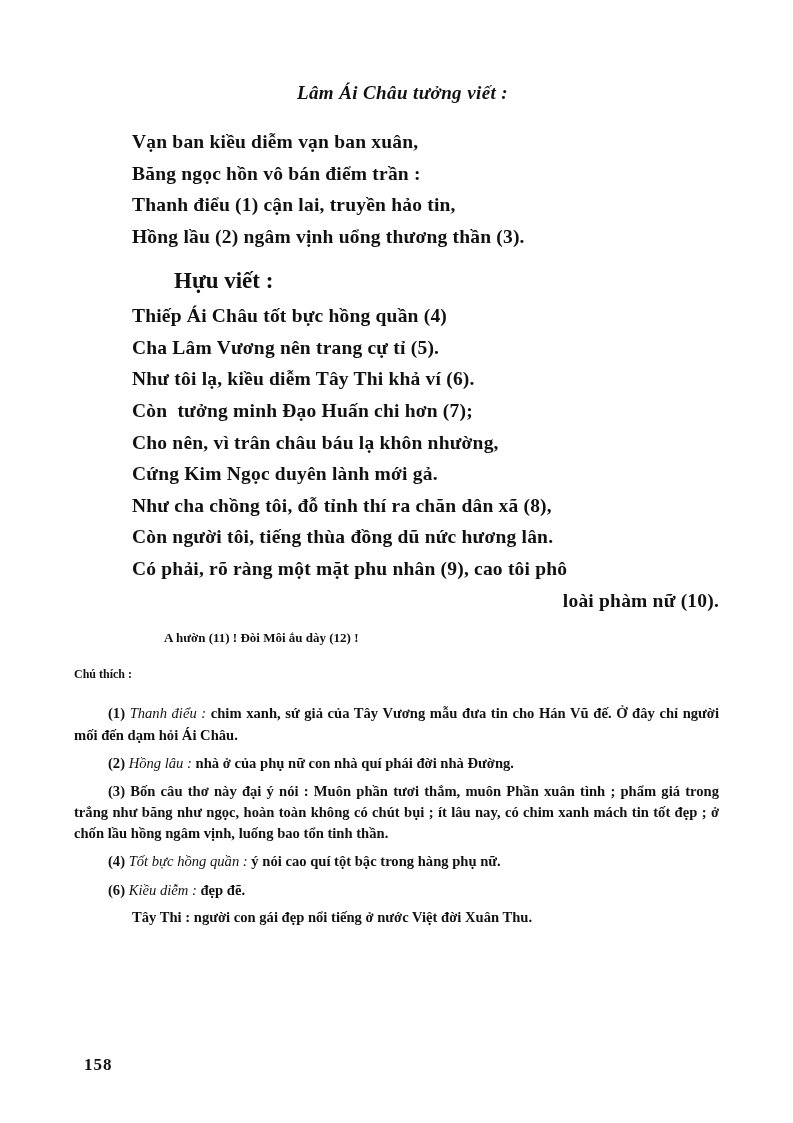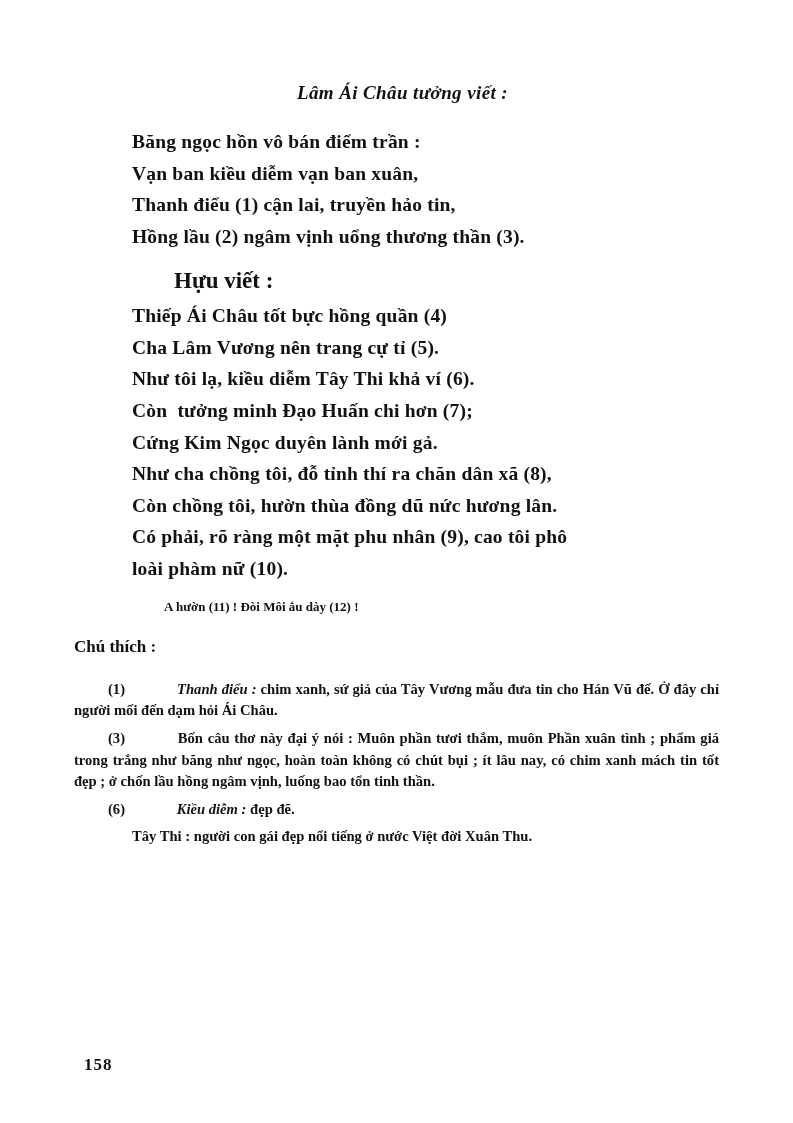--- a/index.html
+++ b/index.html
@@ -38,21 +38,21 @@
     margin-top: 22px;
   }
   .verse-line {
     font-size: 19.5px;
     font-weight: bold;
     line-height: 1.62;
     white-space: pre;
     letter-spacing: 0.2px;
   }
   .indent-1 { padding-left: 58px; }
-  .indent-right { padding-left: 330px; }
+  .indent-right { padding-left: 330px; text-align: right; }
 
   .sub-heading {
     font-size: 23px;
     font-weight: bold;
     padding-left: 100px;
     margin-top: 16px;
     margin-bottom: 4px;
   }
 
   .verse-block-2 { margin-top: 6px; }
@@ -66,36 +66,35 @@
   }
 
   
   .notes {
     margin-top: 20px;
     font-size: 14.6px;
     font-weight: bold;
     line-height: 1.45;
   }
   .notes-title {
-    font-size: 17px;
+    font-size: 12px;
     font-weight: bold;
     margin-bottom: 20px;
   }
   .note {
     margin-top: 7px;
     text-align: justify;
     text-indent: 34px;
   }
   .note .num {
     font-weight: bold;
   }
   .note .term {
     font-style: italic;
-    font-weight: bold;
-    margin-left: 48px;
+    font-weight: normal;
   }
   .note-sub {
     margin-top: 6px;
     text-align: justify;
     text-indent: 58px;
   }
 
   
   .folio {
     position: absolute;
@@ -107,56 +106,65 @@
   }
 </style>
 </head>
 <body>
 
 <div class="page">
 
   <div class="heading">Lâm Ái Châu tưởng viết :</div>
 
   <div class="verse-block">
+    <div class="verse-line indent-1">Vạn ban kiều diễm vạn ban xuân,</div>
     <div class="verse-line indent-1">Băng ngọc hồn vô bán điểm trần :</div>
-    <div class="verse-line indent-1">Vạn ban kiều diễm vạn ban xuân,</div>
     <div class="verse-line indent-1">Thanh điểu (1) cận lai, truyền hảo tin,</div>
     <div class="verse-line indent-1">Hồng lầu (2) ngâm vịnh uổng thương thần (3).</div>
   </div>
 
   <div class="sub-heading">Hựu viết :</div>
 
   <div class="verse-block verse-block-2">
     <div class="verse-line">Thiếp Ái Châu tốt bực hồng quần (4)</div>
     <div class="verse-line">Cha Lâm Vương nên trang cự tỉ (5).</div>
     <div class="verse-line">Như tôi lạ, kiều diễm Tây Thi khả ví (6).</div>
     <div class="verse-line">Còn  tưởng minh Đạo Huấn chi hơn (7);</div>
+    <div class="verse-line">Cho nên, vì trân châu báu lạ khôn nhường,</div>
     <div class="verse-line">Cứng Kim Ngọc duyên lành mới gả.</div>
     <div class="verse-line">Như cha chồng tôi, đỗ tỉnh thí ra chăn dân xã (8),</div>
-    <div class="verse-line">Còn chồng tôi, hườn thùa đồng dũ nức hương lân.</div>
+    <div class="verse-line">Còn người tôi, tiếng thùa đồng dũ nức hương lân.</div>
     <div class="verse-line">Có phải, rõ ràng một mặt phu nhân (9), cao tôi phô</div>
     <div class="verse-line indent-right">loài phàm nữ (10).</div>
   </div>
 
   <div class="closing-line">A hườn (11) ! Đòi Môi ắu dày (12) !</div>
 
   <div class="notes">
     <div class="notes-title">Chú thích :</div>
 
     <div class="note">
       <span class="num">(1)</span>
       <span class="term">Thanh điểu :</span><span> chim xanh, sứ giả của Tây Vương mẫu đưa tin cho Hán Vũ đế. Ở đây chỉ người mối đến dạm hỏi Ái Châu.</span>
     </div>
 
+    <div class="note">
+      <span class="num">(2)</span>
+      <span class="term">Hồng lâu :</span><span> nhà ở của phụ nữ con nhà quí phái đời nhà Đường.</span>
+    </div>
 
     <div class="note">
       <span class="num">(3)</span>
       <span class="term"></span><span>Bốn câu thơ này đại ý nói : Muôn phần tươi thắm, muôn Phần xuân tình ; phẩm giá trong trắng như băng như ngọc, hoàn toàn không có chút bụi ; ít lâu nay, có chim xanh mách tin tốt đẹp ; ở chốn lầu hồng ngâm vịnh, luống bao tổn tinh thần.</span>
     </div>
 
+    <div class="note">
+      <span class="num">(4)</span>
+      <span class="term">Tốt bực hồng quần :</span><span> ý nói cao quí tột bậc trong hàng phụ nữ.</span>
+    </div>
 
 
     <div class="note">
       <span class="num">(6)</span>
       <span class="term">Kiều diễm :</span><span> đẹp đẽ.</span>
     </div>
 
     <div class="note-sub">
       <span class="term">Tây Thi :</span><span> người con gái đẹp nổi tiếng ở nước Việt đời Xuân Thu.</span>
     </div>

